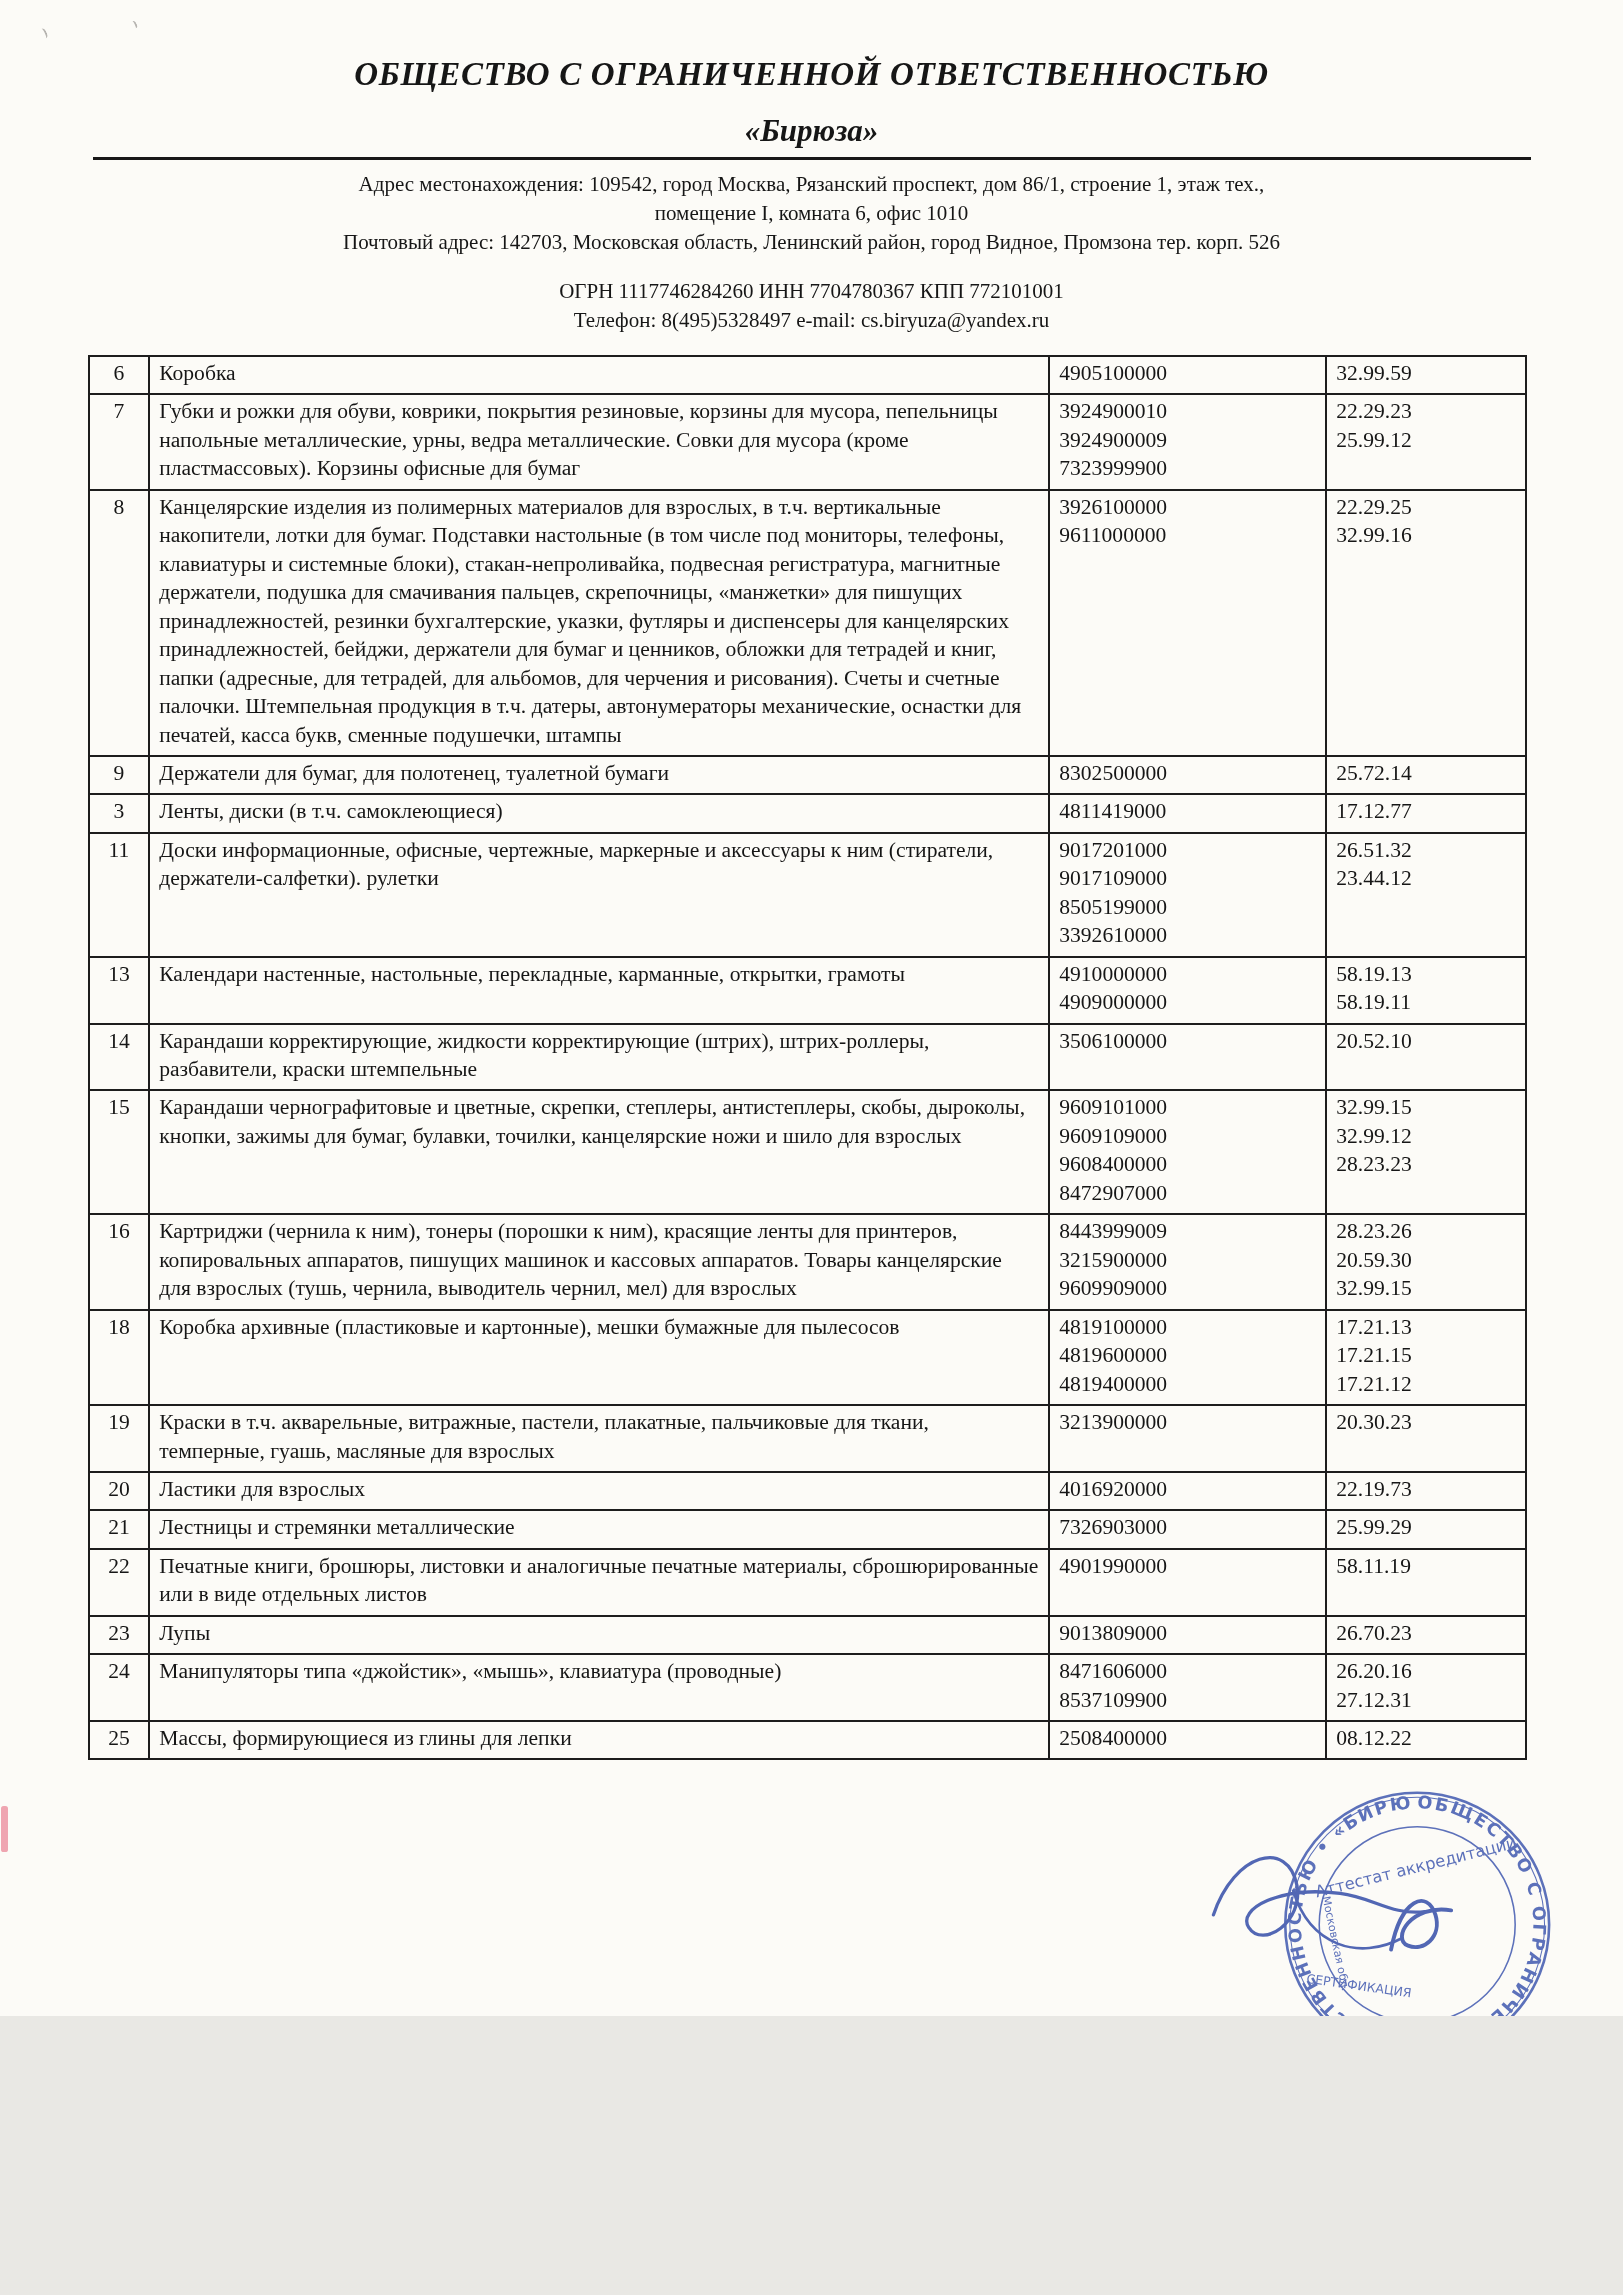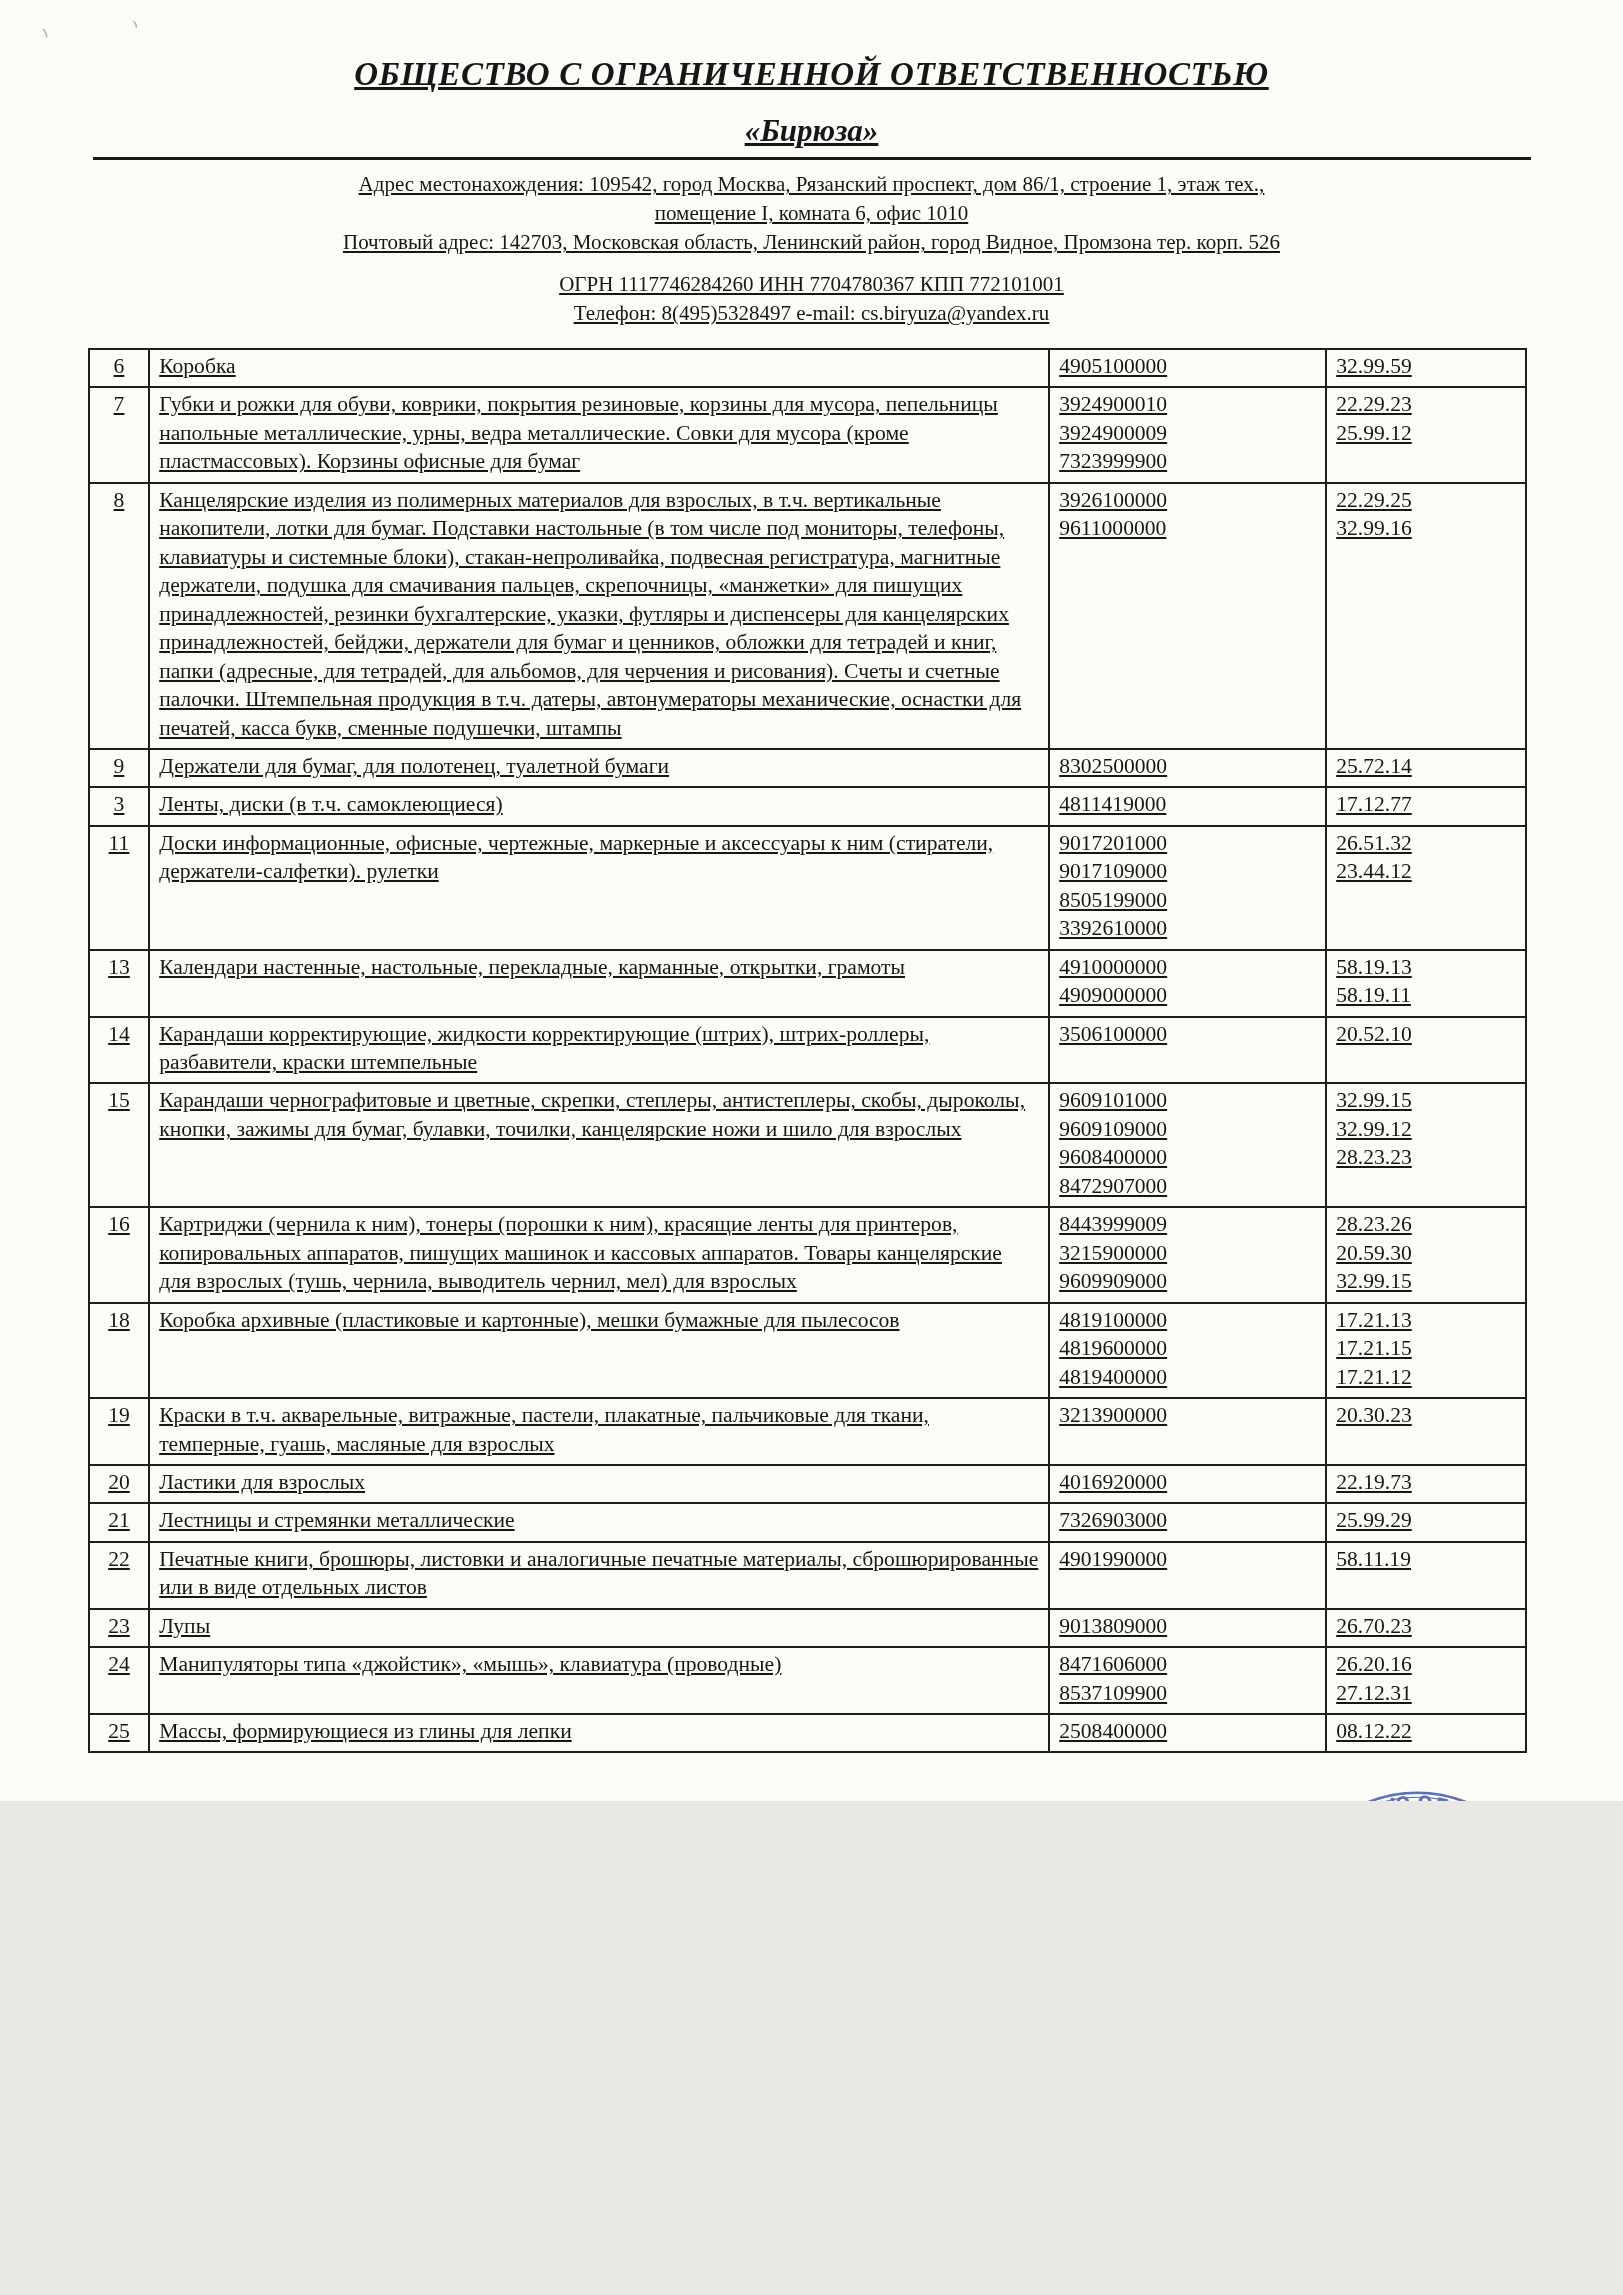--- a/index.html
+++ b/index.html
@@ -1,31 +1,30 @@
 <!DOCTYPE html>
 <html style="font-size:10.5px"><head>
 <meta charset="utf-8">
 <style>
   html,body{margin:0;padding:0;background:#e9e8e4;}
   .page{
     position:relative;
-    width:1623px;height:1801px;
+    width:1623px;height:2016px;
     background:#fcfbf7;
     font-family:"Liberation Serif","DejaVu Serif",serif;
     color:#161616;
     overflow:hidden;
-    text-decoration:underline;
   }
   
   .header{padding-top:56px;text-align:center;}
   .org-type{font-size:33px;font-weight:bold;font-style:italic;letter-spacing:0.7px;}
   .org-name{font-size:31px;font-weight:bold;font-style:italic;margin-top:20px;}
   .rule{width:1438px;margin:7.9px auto 10.5px auto;border-bottom:3.3px solid #181818;}
   .addr{font-size:21px;line-height:1.38;margin:0 auto;max-width:1243px;}
-  .gap-top{margin-top:13px;}
+  .gap-top{margin-top:20px;}
   
   table.products{
     border-collapse:collapse;
     table-layout:fixed;
     margin:19.6px 0 0 88px;
     width:1438px;
     font-size:21.6px;
     line-height:1.32;
   }
   table.products td{

